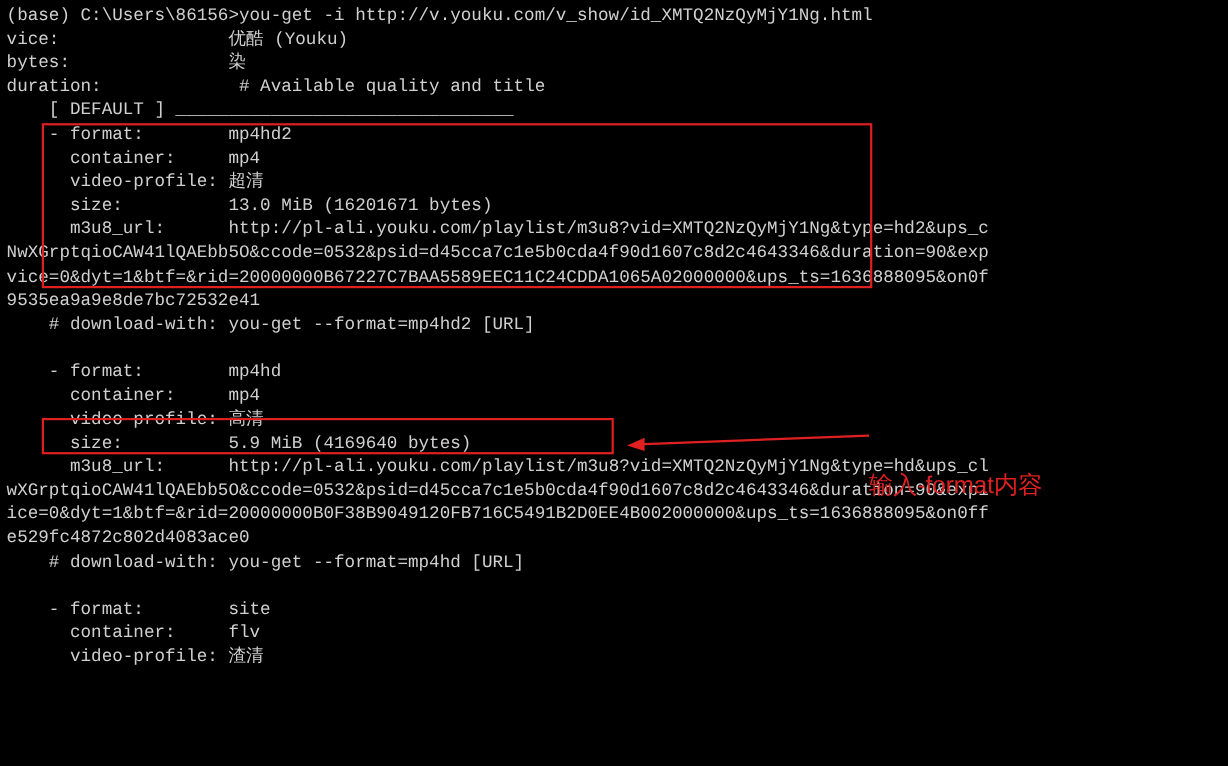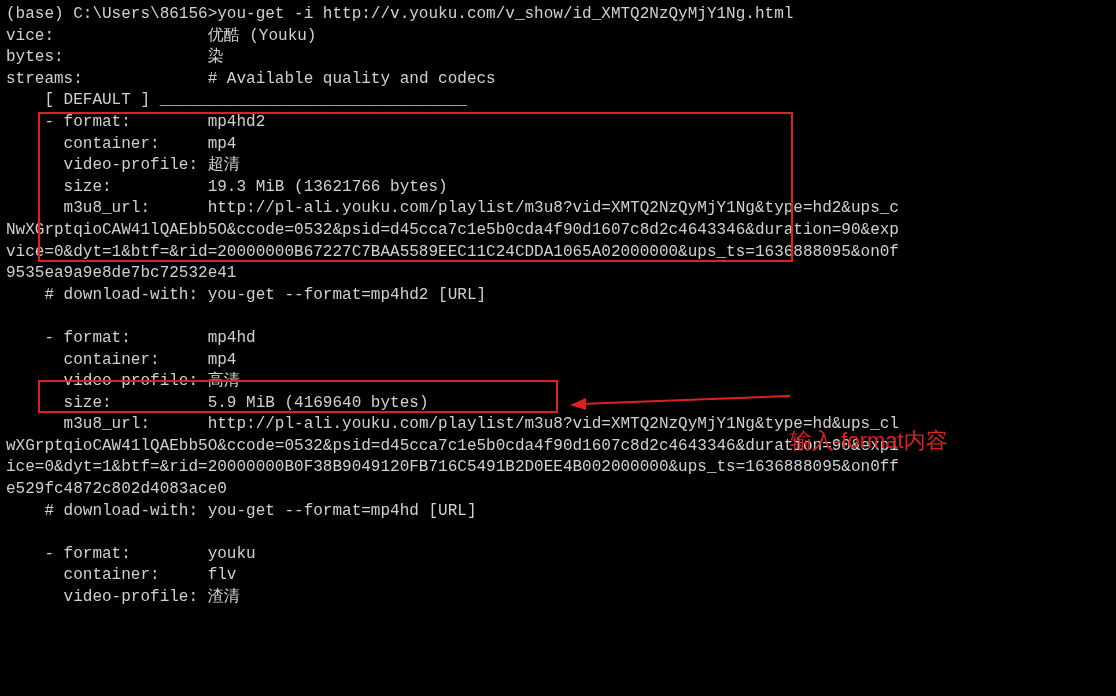--- a/index.html
+++ b/index.html
@@ -51,43 +51,43 @@
   height: 20px;
   pointer-events: none;
 }
 </style>
 </head>
 <body>
 
 <div class="line">(base) C:\Users\86156&gt;you-get -i http://v.youku.com/v_show/id_XMTQ2NzQyMjY1Ng.html</div>
 <div class="line"><span>vice:</span>                <span>优酷 (Youku)</span></div>
 <div class="line"><span>bytes:</span>               <span>染</span></div>
-<div class="line"><span>streams:</span>             <span># Available quality and codecs</span></div>
+<div class="line"><span>duration:</span>             <span># Available quality and title</span></div>
 <div class="line">    [ DEFAULT ] ________________________________</div>
 <div class="line"><span>    - format:        </span><span>mp4hd2</span></div>
 <div class="line"><span>      container:     </span><span>mp4</span></div>
 <div class="line"><span>      video-profile: </span><span>超清</span></div>
-<div class="line"><span>      size:          </span><span>19.3 MiB (13621766 bytes)</span></div>
+<div class="line"><span>      size:          </span><span>13.0 MiB (16201671 bytes)</span></div>
 <div class="line"><span>      m3u8_url:      </span><span>http://pl-ali.youku.com/playlist/m3u8?vid=XMTQ2NzQyMjY1Ng&amp;type=hd2&amp;ups_c</span></div>
 <div class="line">NwXGrptqioCAW41lQAEbb5O&amp;ccode=0532&amp;psid=d45cca7c1e5b0cda4f90d1607c8d2c4643346&amp;duration=90&amp;exp</div>
 <div class="line">vice=0&amp;dyt=1&amp;btf=&amp;rid=20000000B67227C7BAA5589EEC11C24CDDA1065A02000000&amp;ups_ts=1636888095&amp;on0f</div>
 <div class="line">9535ea9a9e8de7bc72532e41</div>
 <div class="line">    # download-with: you-get --format=mp4hd2 [URL]</div>
 <div class="line">&nbsp;</div>
 <div class="line"><span>    - format:        </span><span>mp4hd</span></div>
 <div class="line"><span>      container:     </span><span>mp4</span></div>
 <div class="line"><span>      video-profile: </span><span>高清</span></div>
 <div class="line"><span>      size:          </span><span>5.9 MiB (4169640 bytes)</span></div>
 <div class="line"><span>      m3u8_url:      </span><span>http://pl-ali.youku.com/playlist/m3u8?vid=XMTQ2NzQyMjY1Ng&amp;type=hd&amp;ups_cl</span></div>
 <div class="line">wXGrptqioCAW41lQAEbb5O&amp;ccode=0532&amp;psid=d45cca7c1e5b0cda4f90d1607c8d2c4643346&amp;duration=90&amp;expi</div>
 <div class="line">ice=0&amp;dyt=1&amp;btf=&amp;rid=20000000B0F38B9049120FB716C5491B2D0EE4B002000000&amp;ups_ts=1636888095&amp;on0ff</div>
 <div class="line">e529fc4872c802d4083ace0</div>
 <div class="line">    # download-with: you-get --format=mp4hd [URL]</div>
 <div class="line">&nbsp;</div>
-<div class="line"><span>    - format:        </span><span>youku</span></div>
+<div class="line"><span>    - format:        </span><span>site</span></div>
 <div class="line"><span>      container:     </span><span>flv</span></div>
 <div class="line"><span>      video-profile: </span><span>渣清</span></div>
 
 <div class="red-box-1"></div>
 <div class="red-box-2"></div>
 
 <svg class="arrow" viewBox="0 0 220 20">
   <line x1="220" y1="6" x2="10" y2="14" stroke="#e02020" stroke-width="2"></line>
   <polygon points="0,15 16,8 16,20" fill="#e02020"></polygon>
 </svg>

